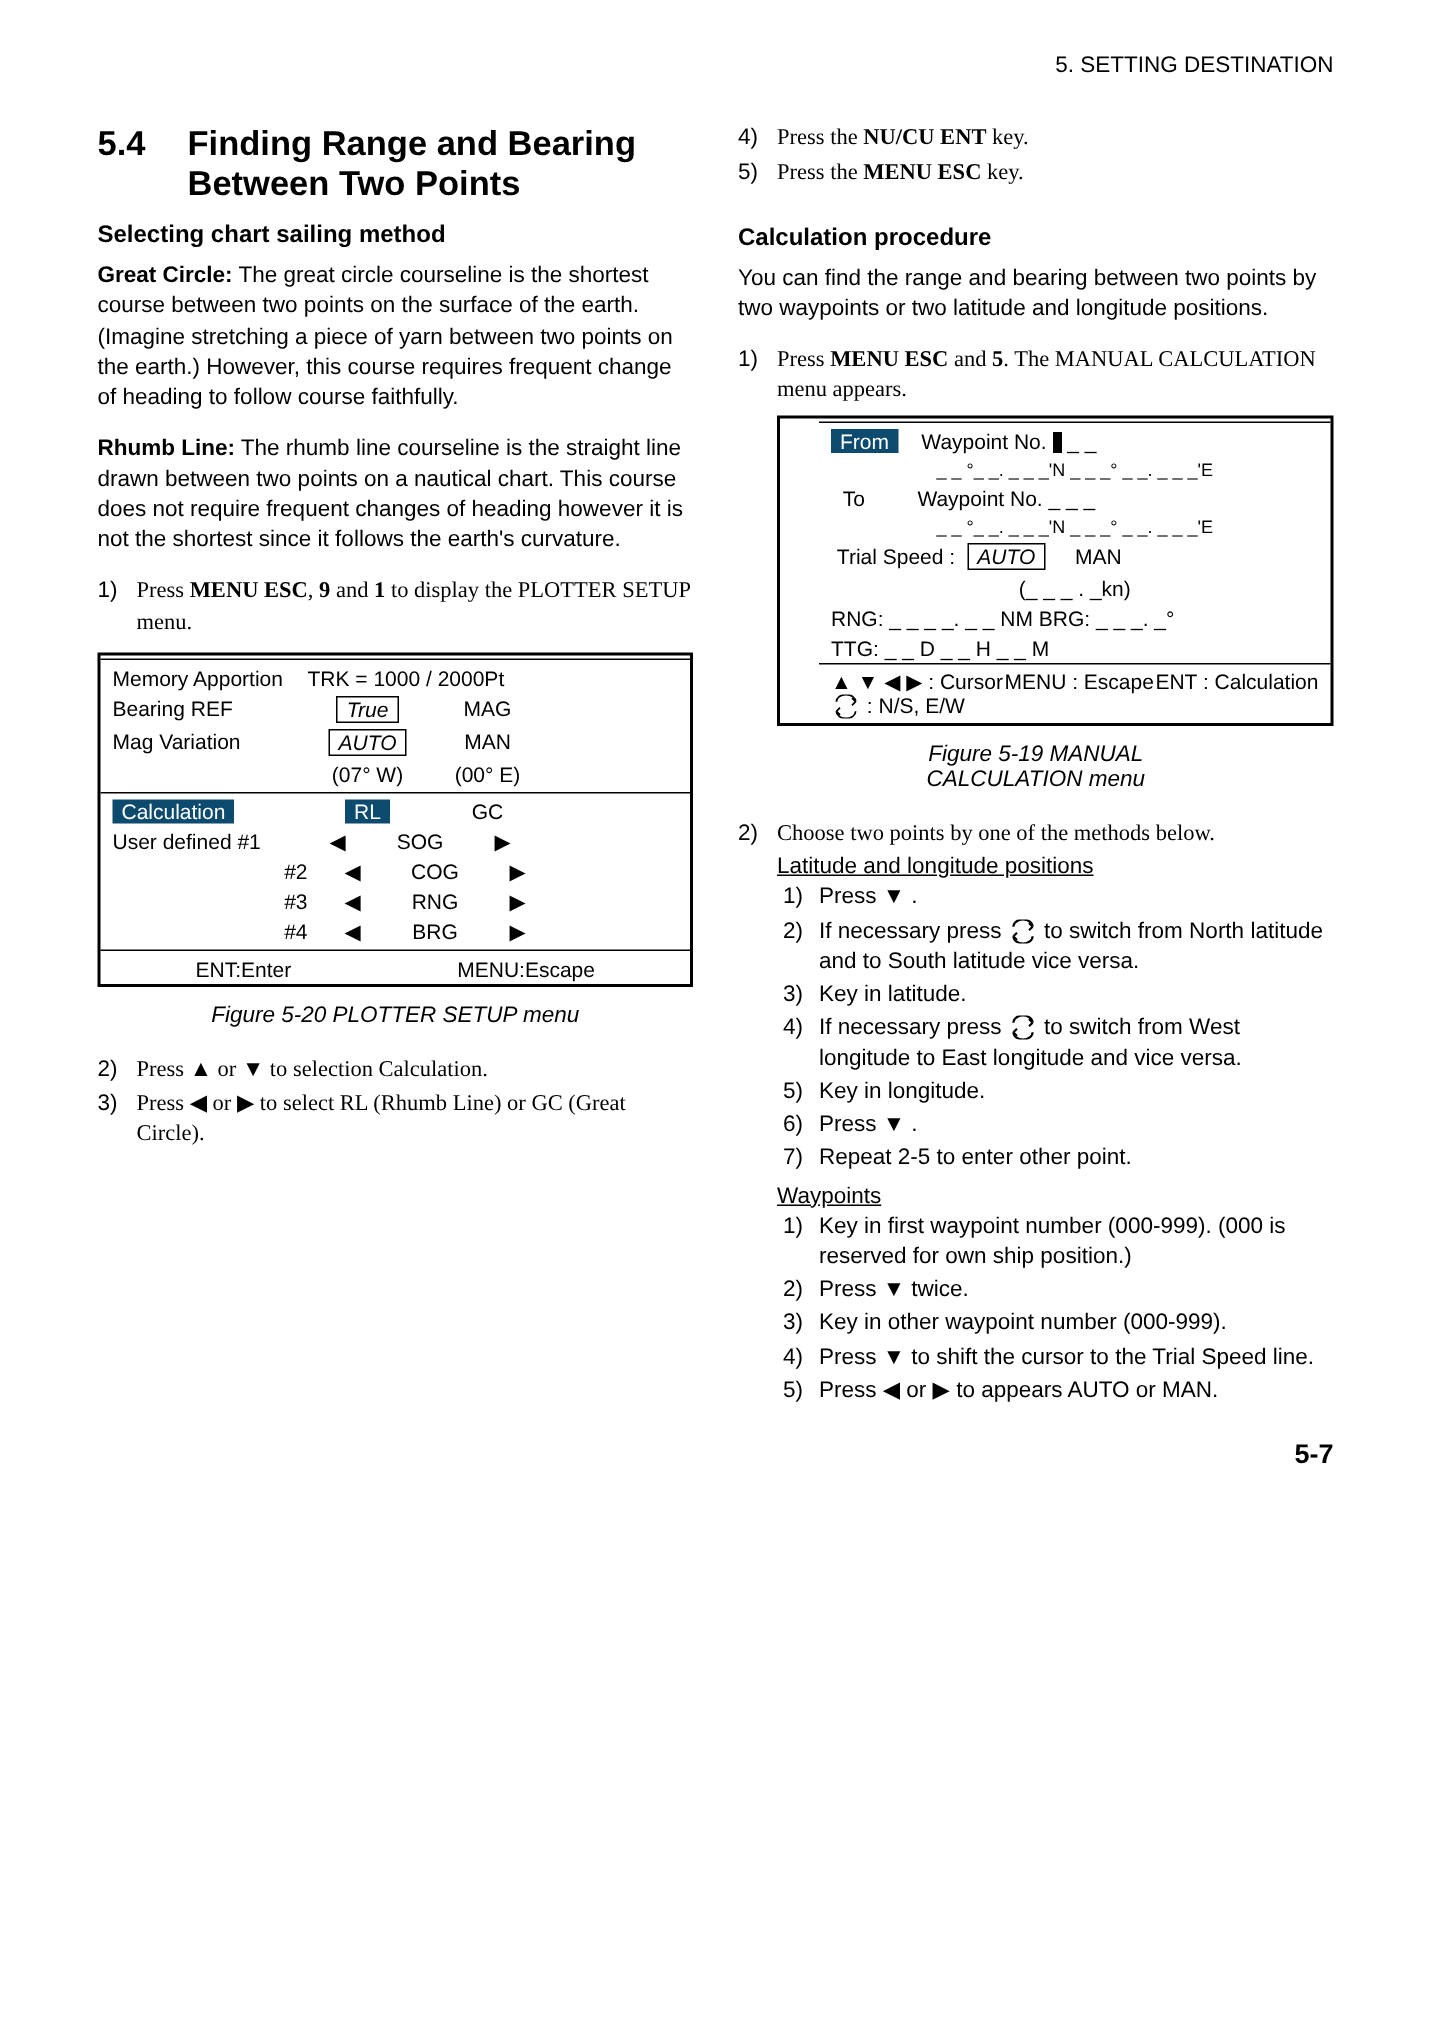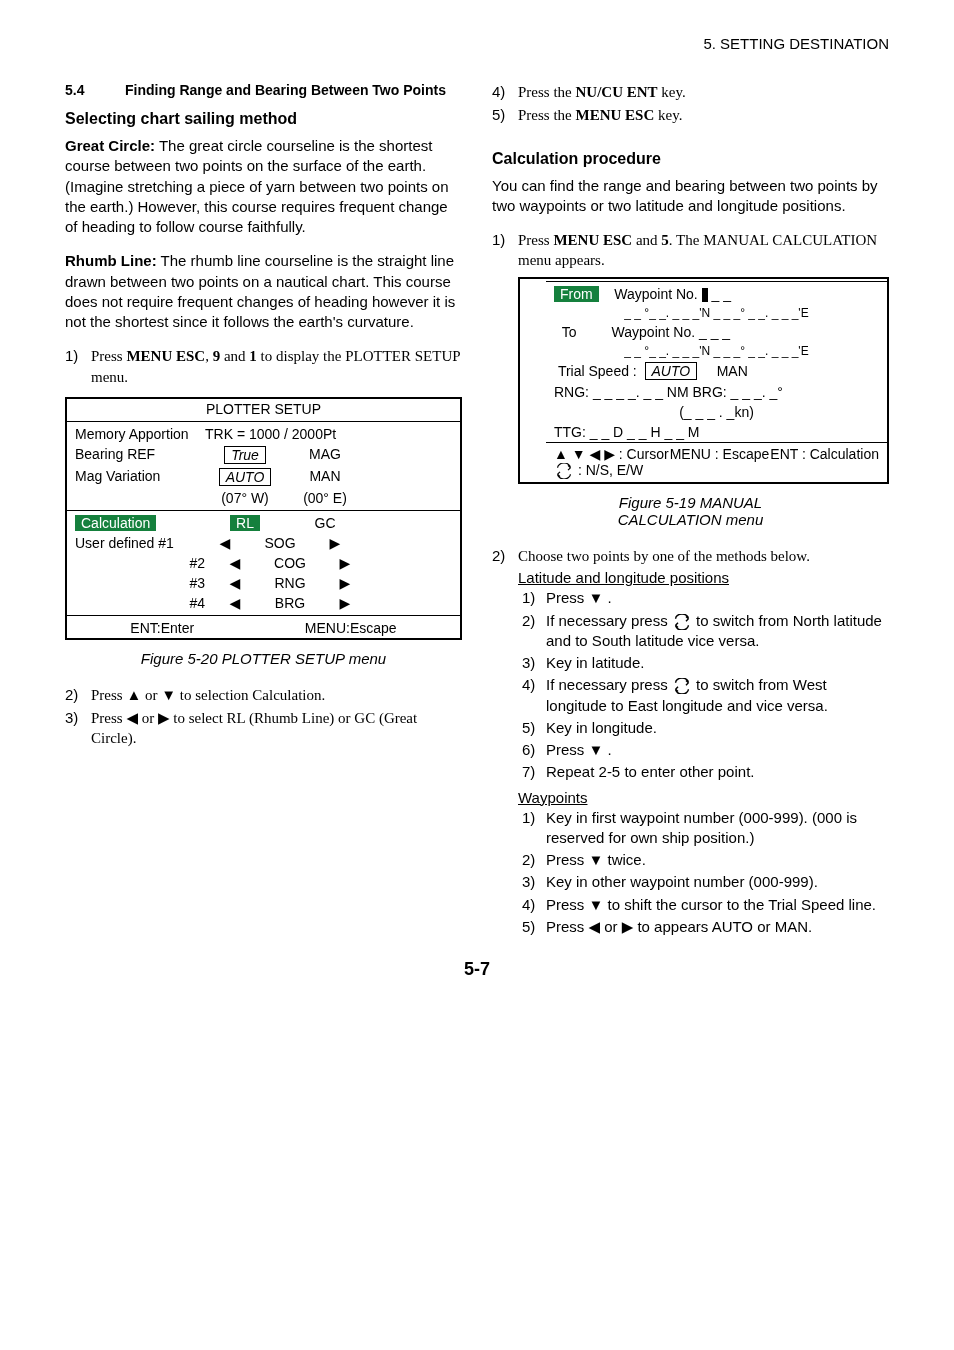--- a/index.html
+++ b/index.html
@@ -20,21 +20,21 @@
     margin-bottom: 30px;
   }
   .columns {
     display: flex;
     gap: 30px;
   }
   .col {
     width: 50%;
   }
   h2.section-title {
-    font-size: 14px;
+    font-size: 23px;
     font-weight: bold;
     margin: 0 0 12px 0;
     display: flex;
   }
   h2.section-title .num {
     width: 60px;
     flex-shrink: 0;
   }
   h3.subhead {
     font-size: 16px;
@@ -49,33 +49,33 @@
   .bold { font-weight:bold;}
   .figure-box {
     border:2px solid #000;
     margin: 10px 0 6px 0;
     font-size:14px;
   }
   .fb-title { text-align:center; padding:2px 0;}
   .fb-row { display:flex; align-items:flex-start; padding:2px 8px;}
   .fb-row .label { width:130px;}
   .boxed { border:1px solid #000; padding:0 6px; display:inline-block;font-style:italic;}
-  .inverse { background:#15803d; color:#fff; padding:0 6px; display:inline-block;}
+  .inverse { background:#0c4a6e; color:#fff; padding:0 6px; display:inline-block;}
   .hr { border-top:1px solid #000; margin:2px 0;}
   .fb-row .opt { width:80px; text-align:center;}
   .caption { text-align:center; font-style:italic; margin:10px 0 18px 0;}
   .tri-left::before { content:"◀"; }
   .tri-right::before { content:"▶"; }
   .udcell { width:40px; text-align:center;}
   .ud-mid { width:70px; text-align:center;}
   .underline { text-decoration:underline;}
   .sub-li { display:flex; margin:2px 0 2px 0; padding-left:4px; line-height:1.35; font-size:15px;}
   .sub-li .sn { width:24px; flex-shrink:0;}
   .sub-li .st { flex:1;}
-  .footer-pn { text-align:center; font-weight:bold; font-size:18px; margin-top:20px;}
+  .footer-pn { text-align:right; font-weight:bold; font-size:18px; margin-top:20px;}
   svg.cycle { width:20px; height:16px; vertical-align:middle;}
   .manual-box { border:2px solid #000; margin:6px 0 6px 0; font-size:14px;}
   .mrow { padding:2px 8px;}
   .mfoot { border-top:1px solid #000; padding:3px 8px; display:flex; flex-wrap:wrap; justify-content:space-between;}
 </style>
 </head>
 <body>
 
 <div class="page">
   <div class="running-head">5.  SETTING  DESTINATION</div>
@@ -99,21 +99,20 @@
       </p>
 
       <div class="ol-item">
         <div class="n">1)</div>
         <div class="t">
           <span>Press </span><span class="bold">MENU ESC</span><span>, </span><span class="bold">9</span><span> and </span><span class="bold">1</span><span> to display the PLOTTER SETUP menu.</span>
         </div>
       </div>
 
       <div class="figure-box">
-        <div class="fb-title">PLOTTER SETUP</div>
         <div class="hr"></div>
         <div class="fb-row">
           <div class="label">Memory Apportion</div>
           <div>TRK = 1000 / 2000Pt</div>
         </div>
         <div class="fb-row">
           <div class="label">Bearing REF</div>
           <div class="opt"><span class="boxed">True</span></div>
           <div class="opt">MAG</div>
         </div>
@@ -205,22 +204,22 @@
         <div class="mrow">
           &nbsp;&nbsp;<span>To</span>
           &nbsp;&nbsp;&nbsp;&nbsp;&nbsp;&nbsp;&nbsp;&nbsp;<span>Waypoint No.</span> _ _ _
         </div>
         <div class="mrow" style="text-align:center;font-size:12px;">_ _  °_ _.  _ _ _'N    _ _ _°  _ _.  _ _ _'E</div>
         <div class="mrow">
           &nbsp;<span>Trial Speed :</span>
           &nbsp;<span class="boxed">AUTO</span>
           &nbsp;&nbsp;&nbsp;&nbsp;<span>MAN</span>
         </div>
+        <div class="mrow" style="text-align:center;">(_ _ _ . _kn)</div>
         <div class="mrow">RNG:   _ _ _ _. _ _ NM     BRG: _ _ _. _°</div>
-        <div class="mrow" style="text-align:center;">(_ _ _ . _kn)</div>
         <div class="mrow">TTG:   _ _ D _ _ H _ _ M</div>
         <div class="mfoot">
           <div>▲ ▼ ◀ ▶ <span>: Cursor</span></div>
           <div>MENU : Escape</div>
           <div>ENT : Calculation</div>
           <div>
             <svg class="cycle" viewBox="0 0 24 20">
                 <path d="M4 6 A8 6 0 0 1 20 6 M20 6 l-3 -3 M20 6 l-3 3 M20 14 A8 6 0 0 1 4 14 M4 14 l3 -3 M4 14 l3 3" stroke="#000" fill="none" stroke-width="1.5"></path>
               </svg><span> : N/S, E/W</span>
           </div>

